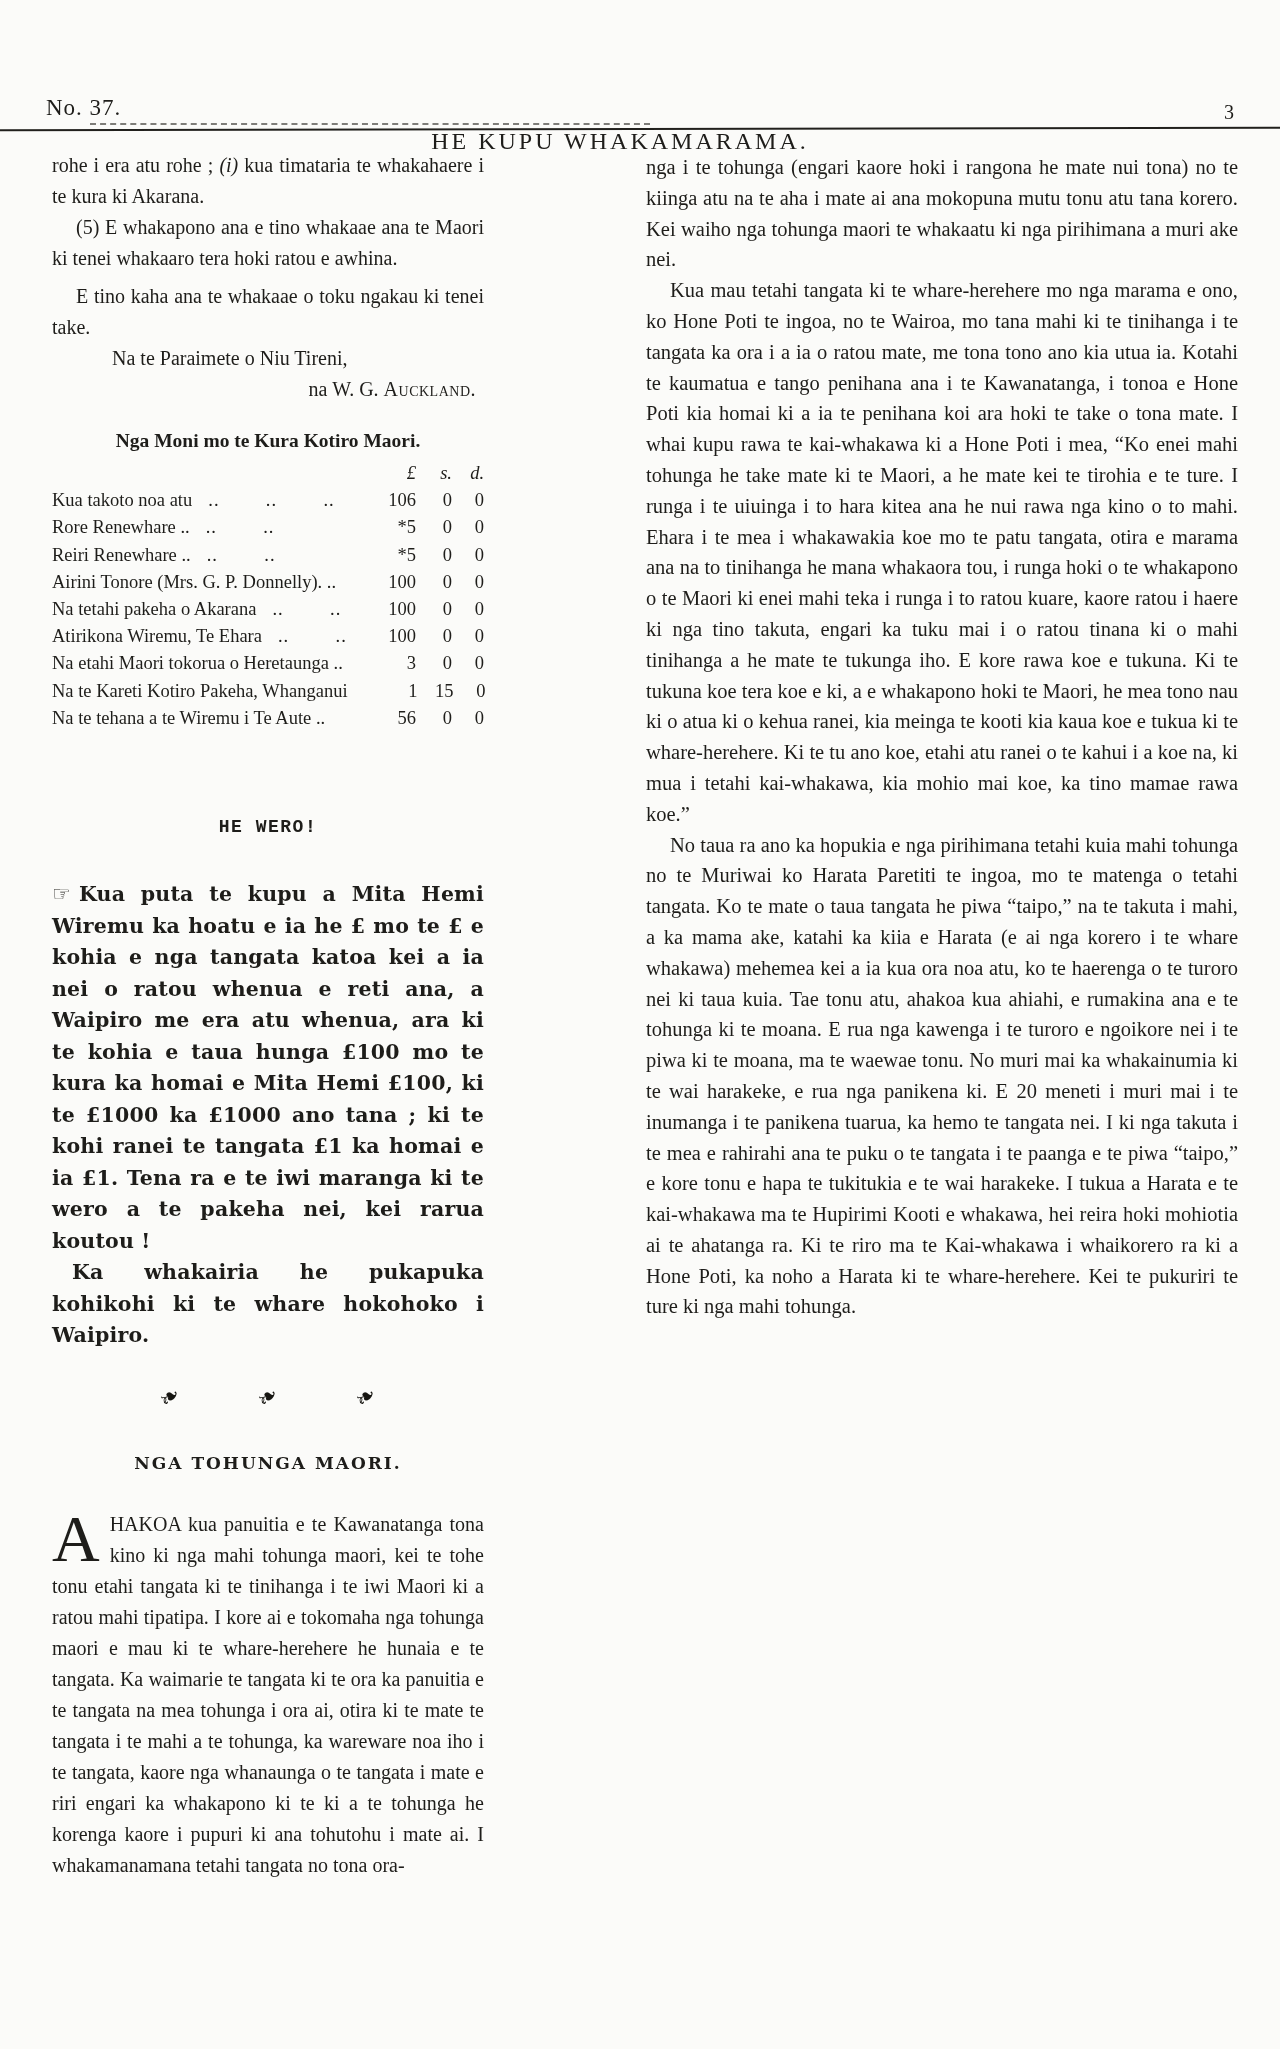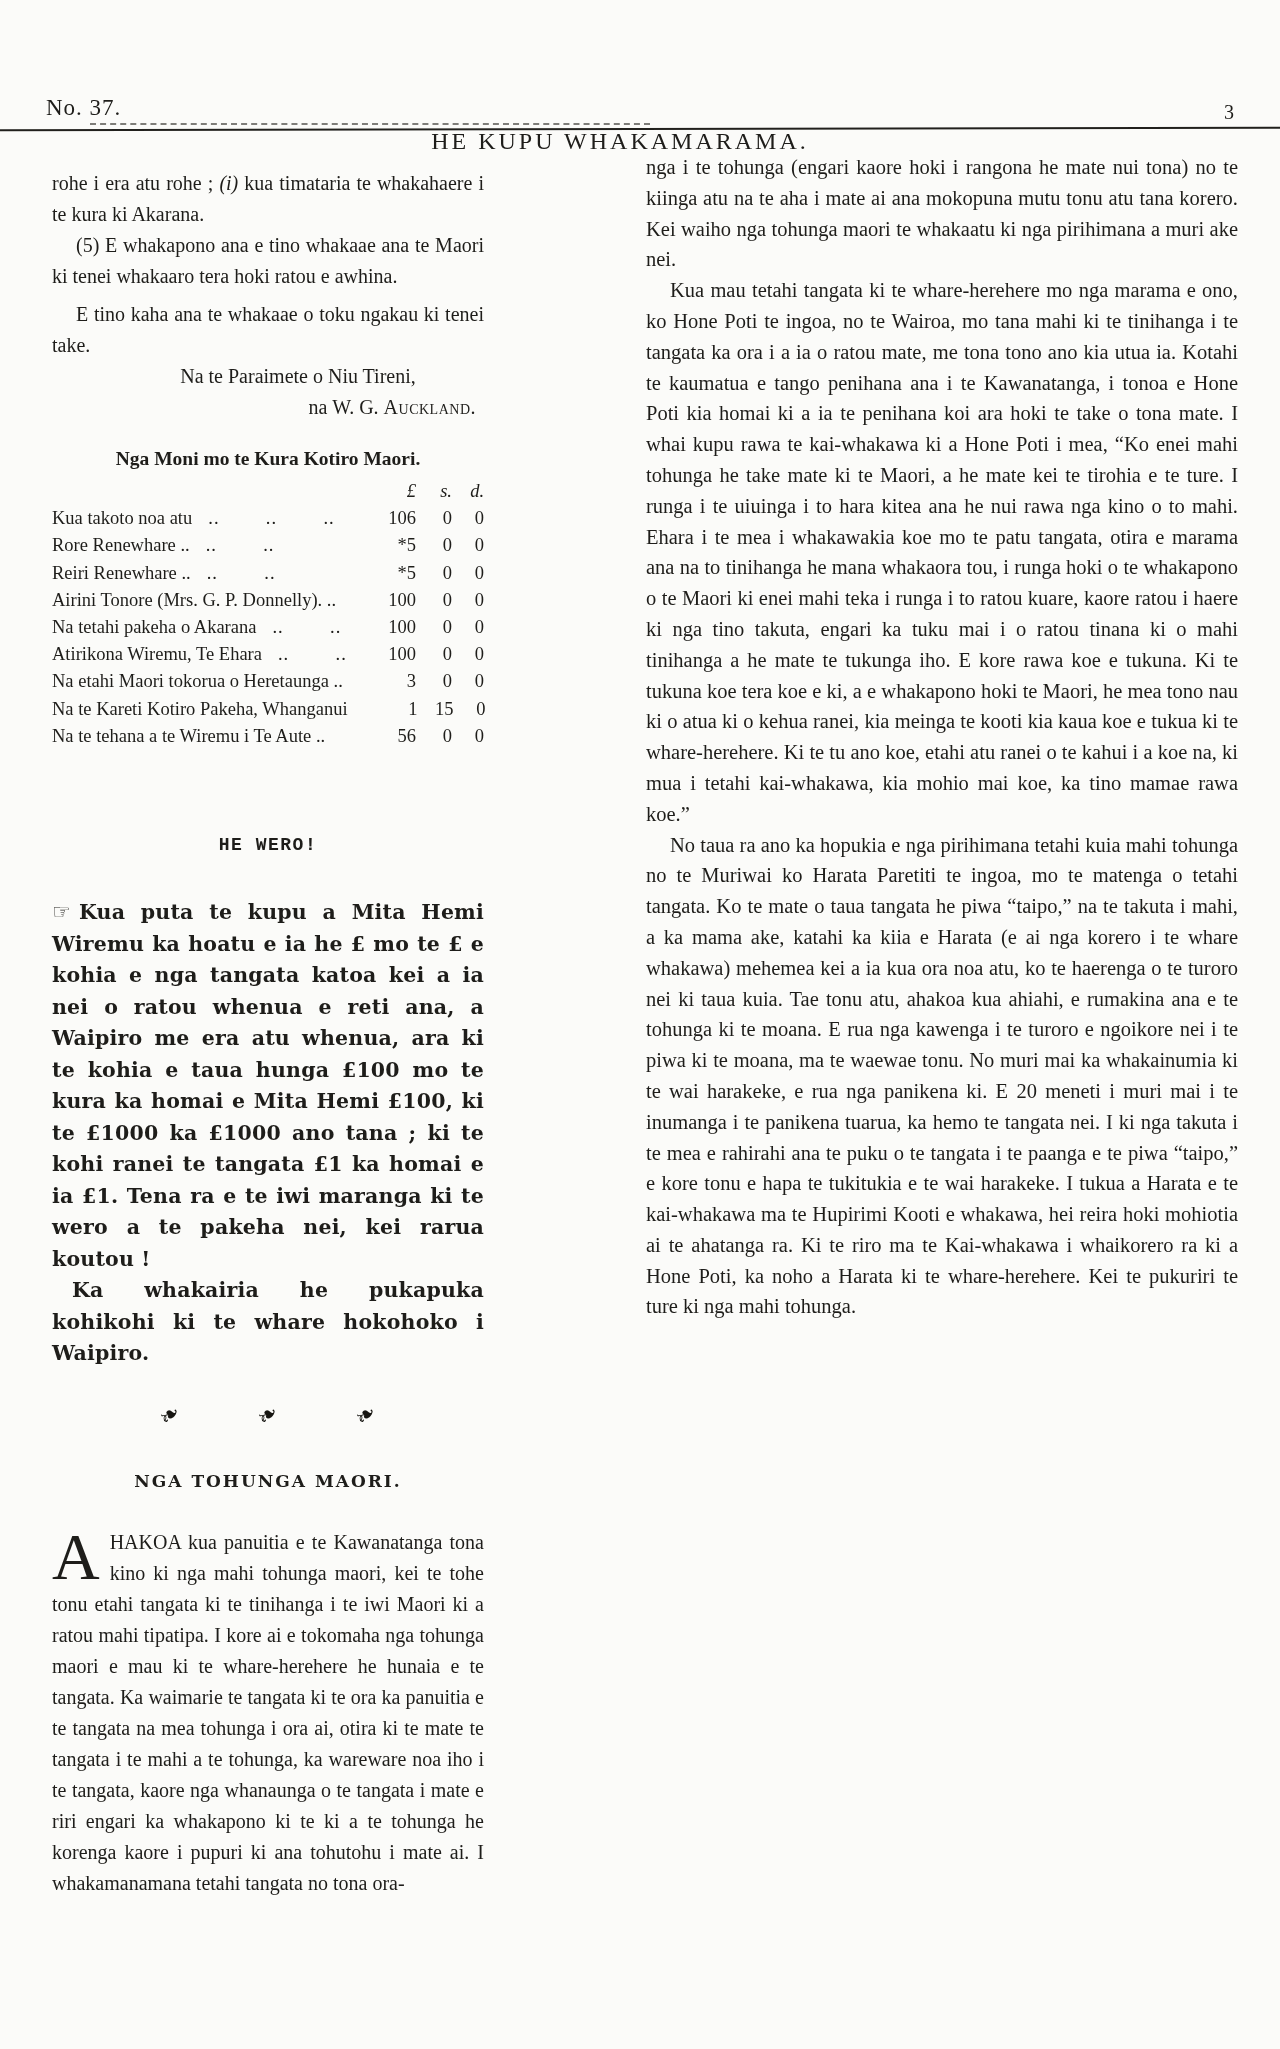--- a/index.html
+++ b/index.html
@@ -20,31 +20,31 @@
                 font-size: 24px; letter-spacing: 3px; white-space: nowrap; margin-top: 36px; }
   .page-no    { position: absolute; right: 46px; top: 101px; font-size: 20px; }
   .head-rule  { position: absolute; left: 0; right: 0; top: 128px;
                 border-top: 2px solid #21201d; transform: rotate(-0.12deg); }
   .head-rule-dashed { position: absolute; left: 90px; width: 560px; top: 123px;
                 border-top: 2px dashed #4a4944; opacity: .7; }
 
   
   .col-left {
     position: absolute; left: 52px; top: 150px; width: 432px;
-    font-size: 20px; line-height: 31px; text-align: justify; margin-top: 18px;
+    font-size: 20px; line-height: 31px; text-align: justify;
   }
   .col-right {
     position: absolute; left: 646px; top: 152px; width: 592px;
     font-size: 20.5px; line-height: 30.8px; text-align: justify;
   }
   p { margin: 0; }
   .indent { text-indent: 24px; }
 
   
-  .sig1 { text-align: center; padding-left: 60px; text-indent: 0; }
+  .sig1 { padding-left: 60px; text-indent: 0; }
   .sig2 { text-align: right; padding-right: 8px; text-indent: 0; }
   .smallcaps { font-variant: small-caps; letter-spacing: .5px; }
 
   
   .money-heading { margin-top: 20px; text-align: center; font-weight: bold;
                    font-size: 19.5px; line-height: 31px; }
   .money-table { margin-top: 4px; font-size: 18.5px; }
   .trow { display: flex; align-items: baseline; line-height: 27.2px; white-space: nowrap; }
   .trow .lbl   { flex: 0 0 auto; }
   .trow .lead  { flex: 1 1 auto; overflow: hidden; padding-left: 16px;

